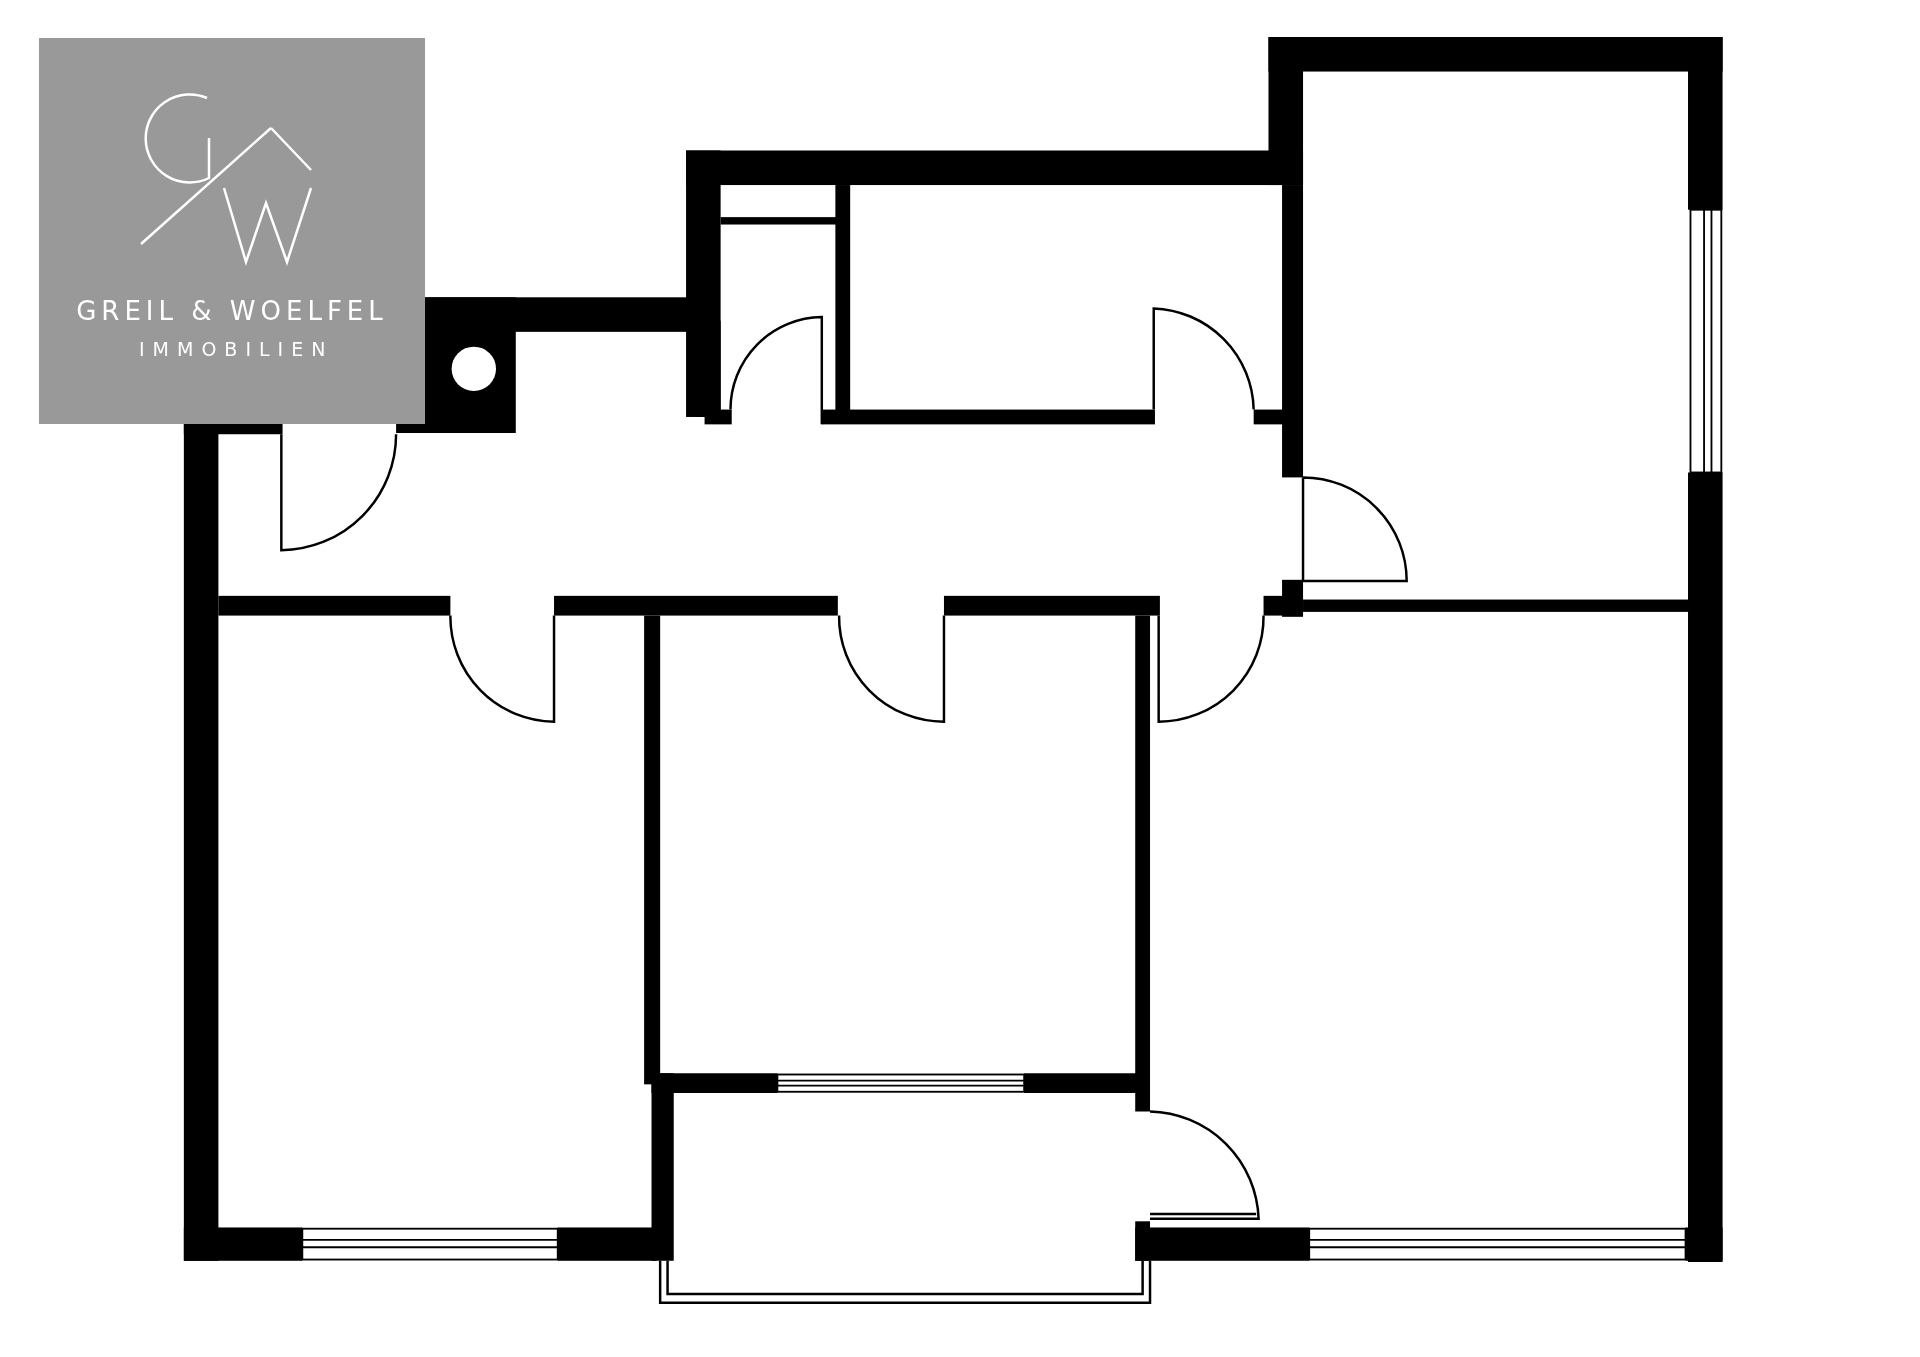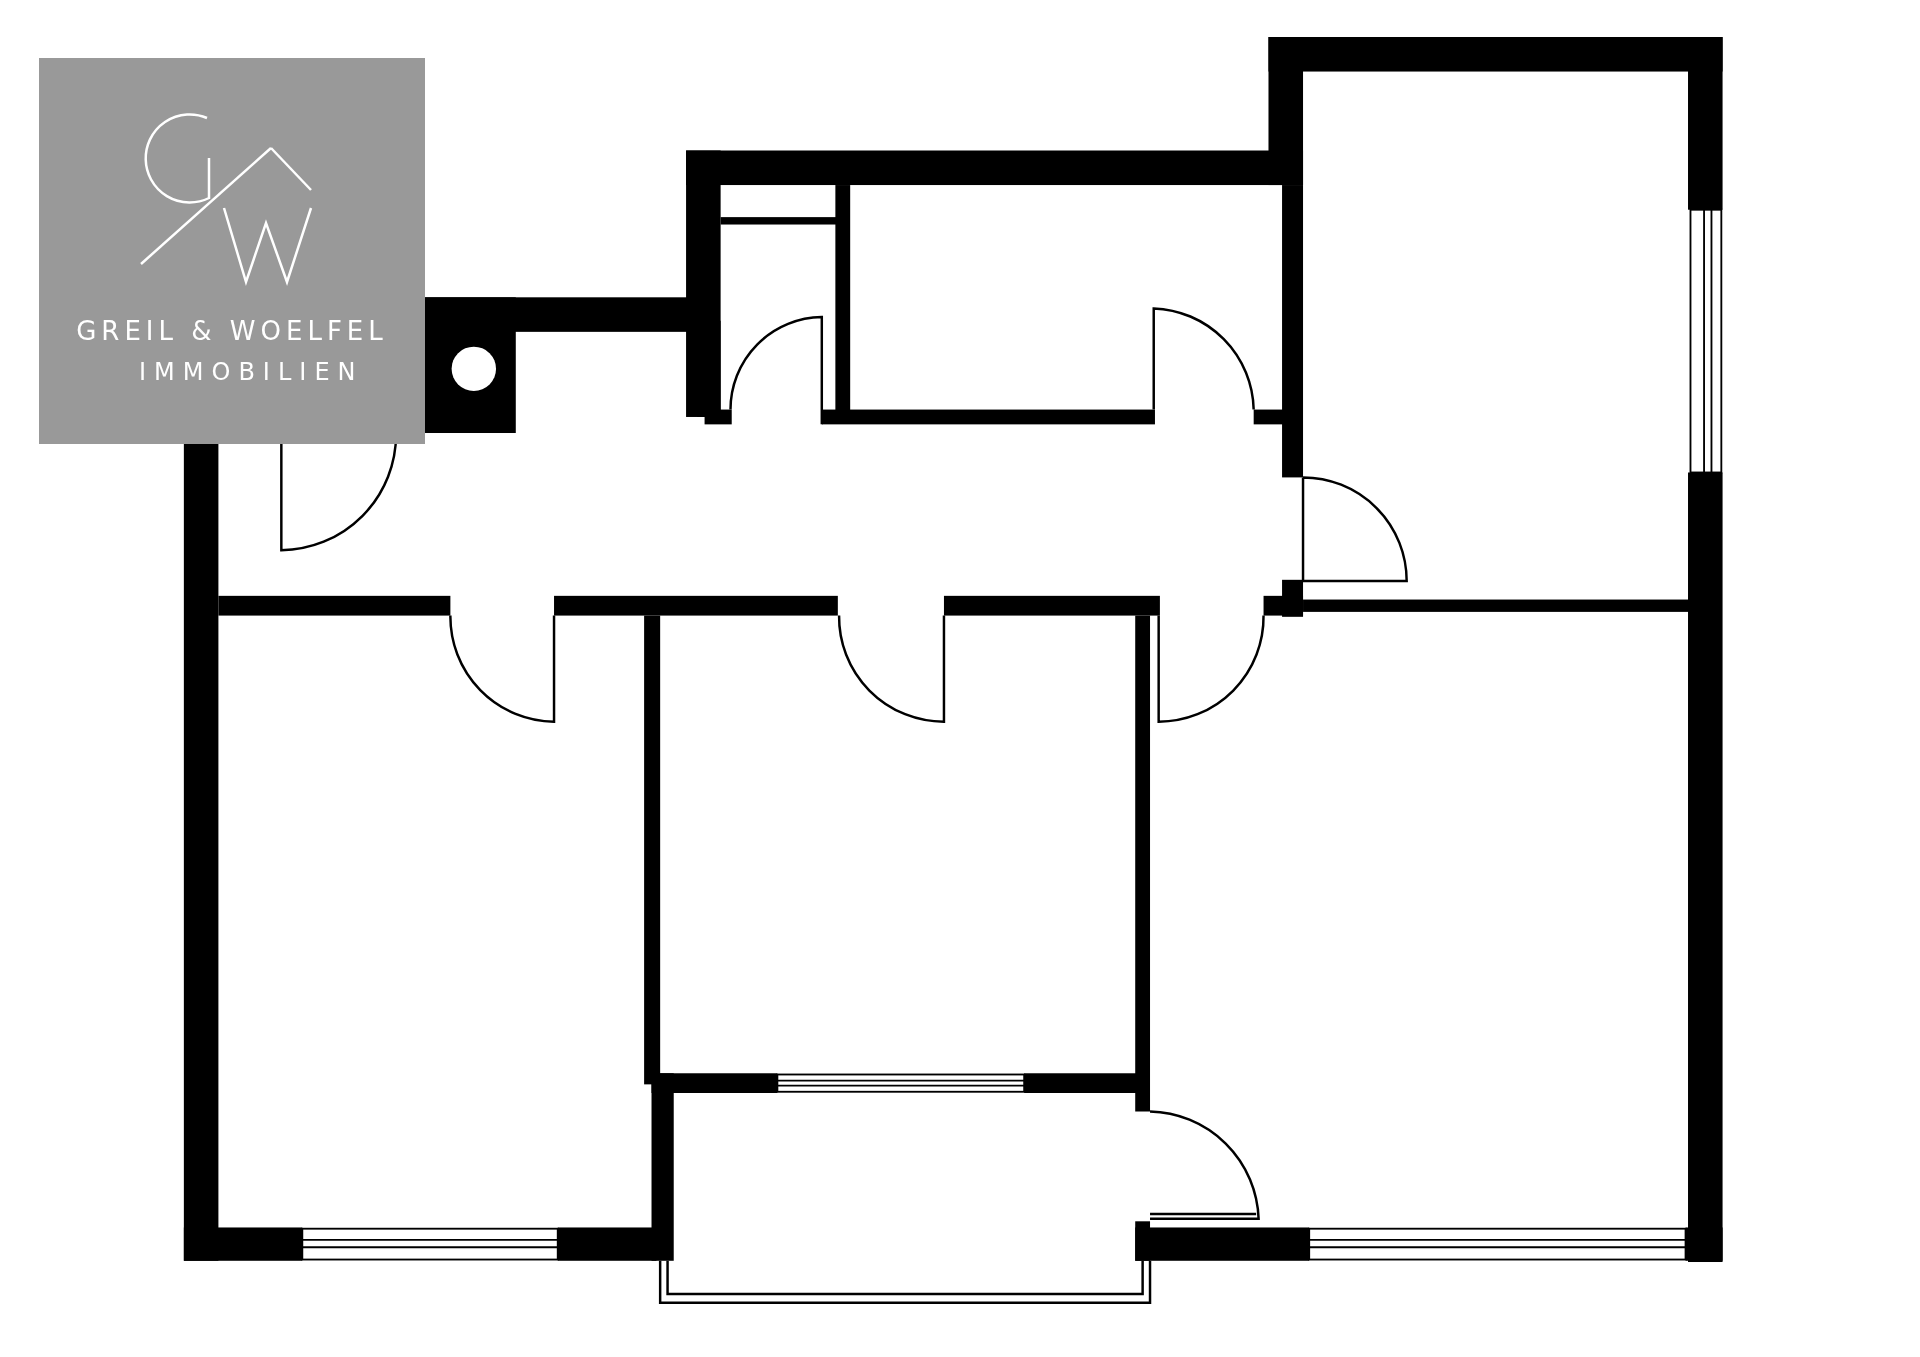--- a/index.html
+++ b/index.html
@@ -1,20 +1,20 @@
 <!DOCTYPE html>
 <html><head>
 <meta charset="utf-8">
 <style>
   html,body{margin:0;padding:0;background:#ffffff;}
   body{width:1920px;height:1357px;position:relative;overflow:hidden;font-family:"DejaVu Sans",sans-serif;}
   #plan{position:absolute;left:0;top:0;width:1920px;height:1357px;}
-  .logo{position:absolute;left:39px;top:38px;width:386px;height:386px;background:#999999;opacity:1;margin-top:20px;}
+  .logo{position:absolute;left:39px;top:38px;width:386px;height:386px;background:#999999;opacity:1;}
   .logo-title{position:absolute;left:0;width:100%;top:258px;text-align:center;color:#ffffff;font-size:26px;letter-spacing:5px;font-family:"DejaVu Sans",sans-serif;}
-  .logo-sub{position:absolute;left:100px;top:300px;color:#ffffff;font-size:24px;letter-spacing:8px;font-family:"DejaVu Sans",sans-serif;}
+  .logo-sub{position:absolute;left:100px;top:300px;color:#ffffff;font-size:19px;letter-spacing:8px;font-family:"DejaVu Sans",sans-serif;}
 </style>
 </head>
 <body>
 
 <svg id="plan" viewBox="0 0 1556 1100" preserveAspectRatio="none" xmlns="http://www.w3.org/2000/svg">
   <g fill="#000">
 
     <rect x="149" y="324" width="28" height="698"></rect>
     <rect x="149" y="324" width="80" height="28"></rect>
 

